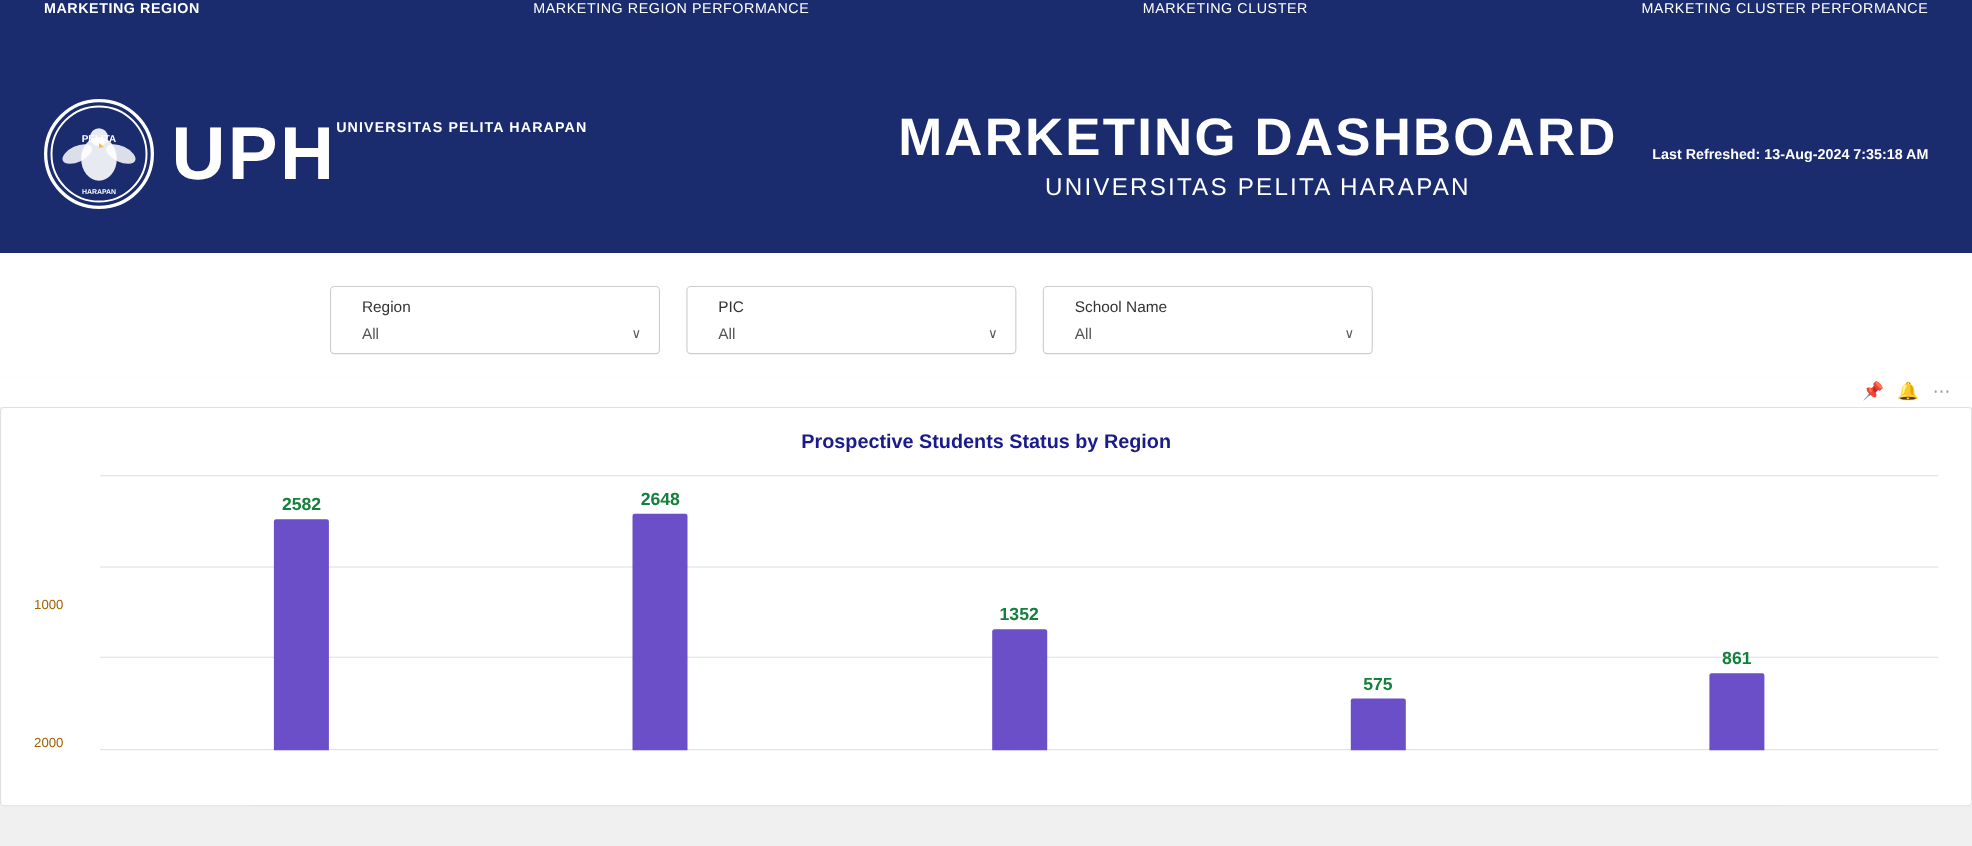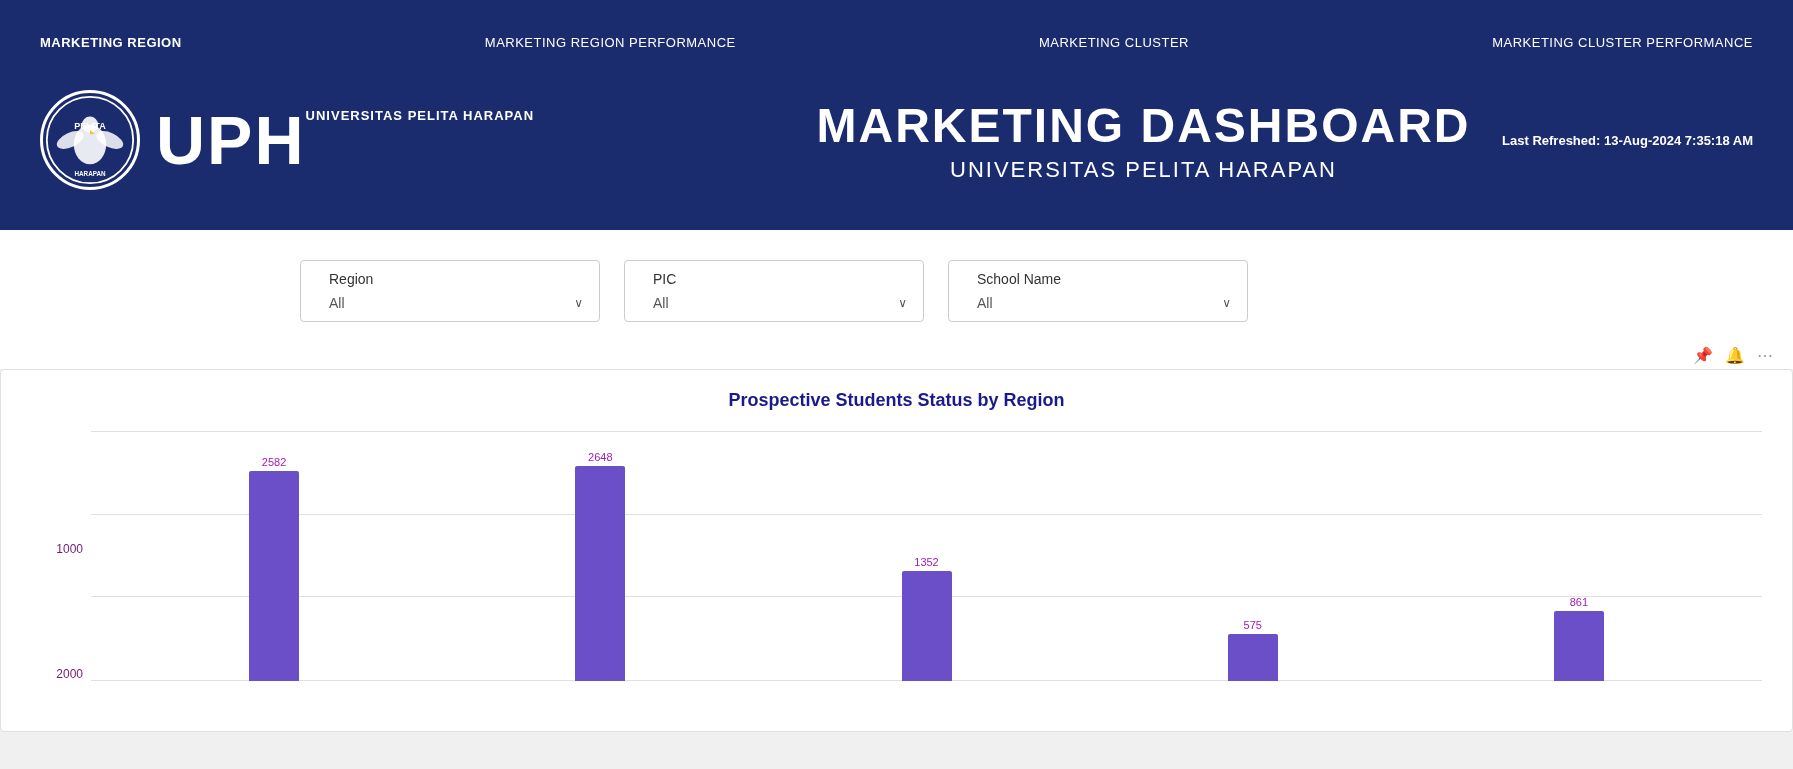--- a/index.html
+++ b/index.html
@@ -2,21 +2,21 @@
 <html><head>
   <meta charset="utf-8">
   <style>
     * { margin: 0; padding: 0; box-sizing: border-box; }
     body { font-family: 'Segoe UI', Arial, sans-serif; background: #f0f0f0; width: 1793px; min-height: 769px; overflow-x: hidden; }
 
     
     .top-nav {
       background: #1a2c6e;
       display: flex;
-      align-items: flex-end;
+      align-items: flex-start;
       padding: 0 40px;
       height: 50px;
       gap: 72px;
     }
     .nav-item {
       color: #fff;
       font-size: 13px;
       font-weight: 400;
       letter-spacing: 0.5px;
       cursor: pointer;
@@ -191,22 +191,22 @@
       bottom: 30px;
       top: 0;
       width: 60px;
       display: flex;
       flex-direction: column-reverse;
       justify-content: space-between;
       padding-bottom: 0;
     }
     .y-label {
       font-size: 12px;
-      color: #701a75;
-      text-align: right;
+      color: #a16207;
+      text-align: left;
       padding-right: 8px;
     }
 
     
     .chart-inner {
       flex: 1;
       position: relative;
       height: 100%;
       display: flex;
       align-items: flex-end;
@@ -235,24 +235,24 @@
       gap: 0;
       padding: 0 20px;
     }
     .bar-group {
       display: flex;
       flex-direction: column;
       align-items: center;
       flex: 1;
     }
     .bar-value {
-      font-size: 11px;
-      color: #a21caf;
+      font-size: 16px;
+      color: #15803d;
       margin-bottom: 3px;
-      font-weight: 400;
+      font-weight: 700;
     }
     .bar {
       background: #6a4fc9;
       width: 50px;
       border-radius: 2px 2px 0 0;
     }
   </style>
 </head>
 <body>
 

